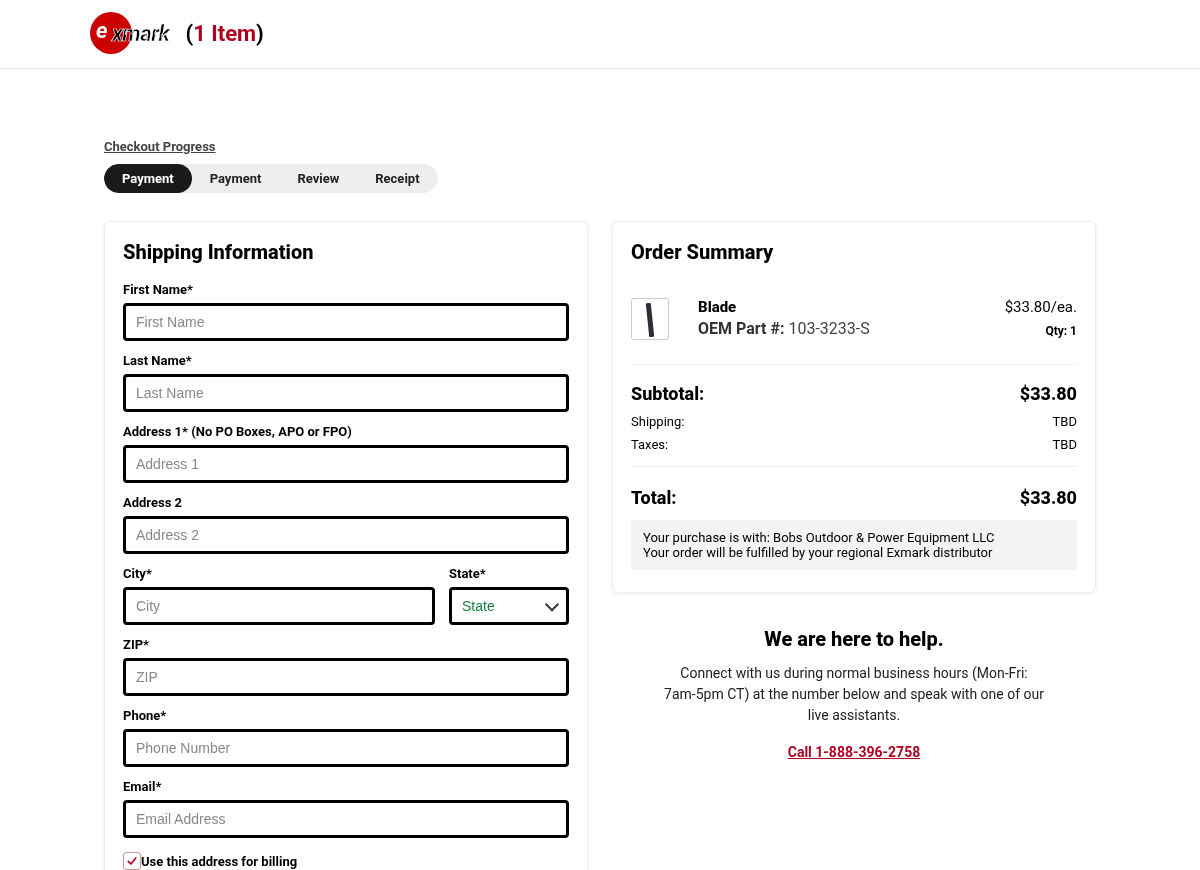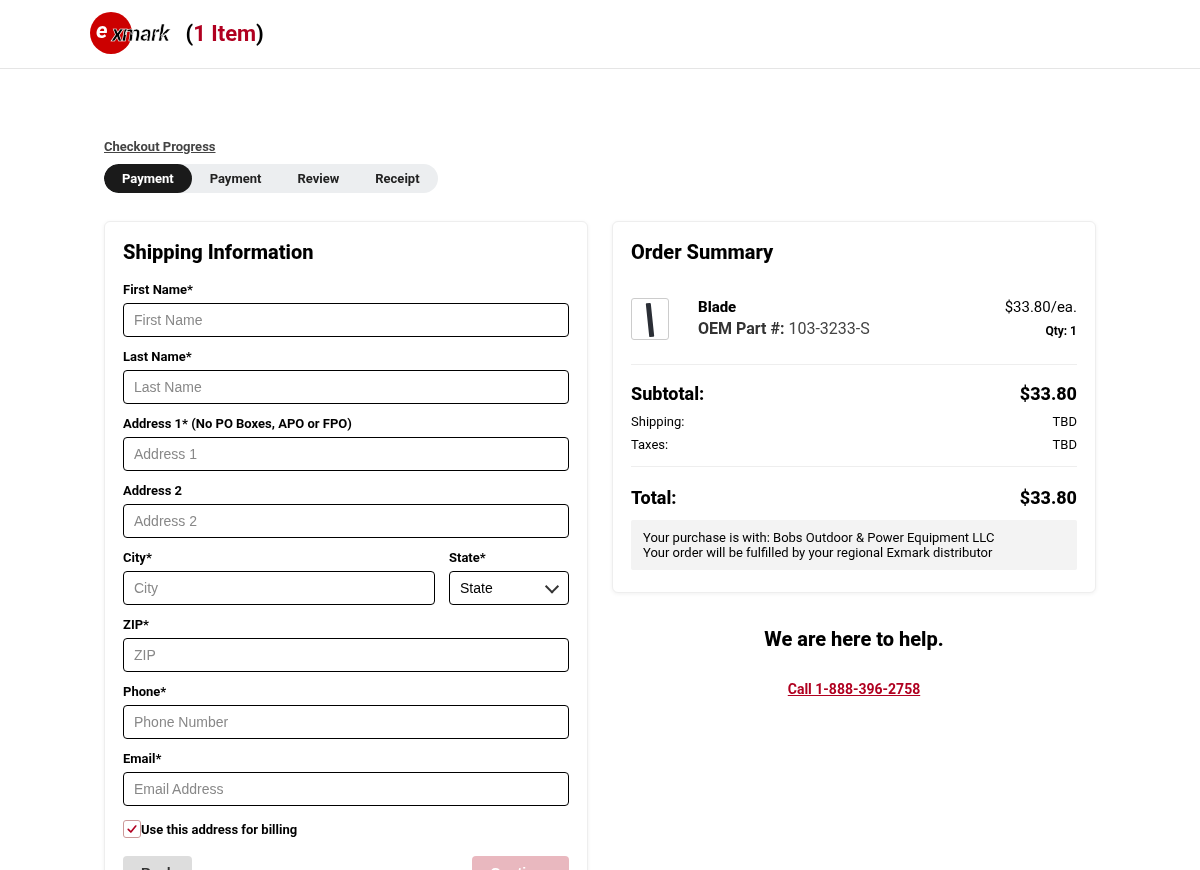--- a/index.html
+++ b/index.html
@@ -61,22 +61,22 @@
     padding: 18px 18px 22px;
   }
   .card h2 { font-size: 20px; font-weight: 800; margin-bottom: 18px; }
   .form-group { margin-bottom: 12px; }
   .form-label {
     display: block; font-size: 13px; font-weight: 700;
     margin-bottom: 6px; color: #000;
   }
   .form-input, .form-select {
     width: 100%; padding: 8px 10px;
-    border: 1px solid #000000; border-radius: 4px;
-    font-size: 14px; color: #000000; background: #fff;
+    border: 3px solid #000000; border-radius: 4px;
+    font-size: 14px; color: #15803d; background: #fff;
   }
   .form-input::placeholder { color: #888; }
   .form-row { display: flex; gap: 14px; }
   .form-col { flex: 1; }
   .form-col.narrow { flex: 0 0 120px; }
   .select-wrap { position: relative; }
   .select-wrap::after {
     content: ""; position: absolute; right: 12px; top: 50%;
     width: 8px; height: 8px; border-right: 2px solid #333;
     border-bottom: 2px solid #333; transform: translateY(-65%) rotate(45deg);
@@ -289,18 +289,19 @@
         <div class="note-box">
           <div>
             <span>Your purchase is with: </span><span class="bold">Bobs Outdoor &amp; Power Equipment LLC</span>
           </div>
           <div>Your order will be fulfilled by your regional Exmark distributor</div>
         </div>
       </div>
 
       <div class="help">
         <h3>We are here to help.</h3>
+        <p>Connect with us during normal business hours (Mon-Fri: 7am-5pm CT) at the number below and speak with one of our live assistants.</p>
         <a href="#">Call 1-888-396-2758</a>
       </div>
     </div>
 
   </div>
 </div>
 
 </body></html>

